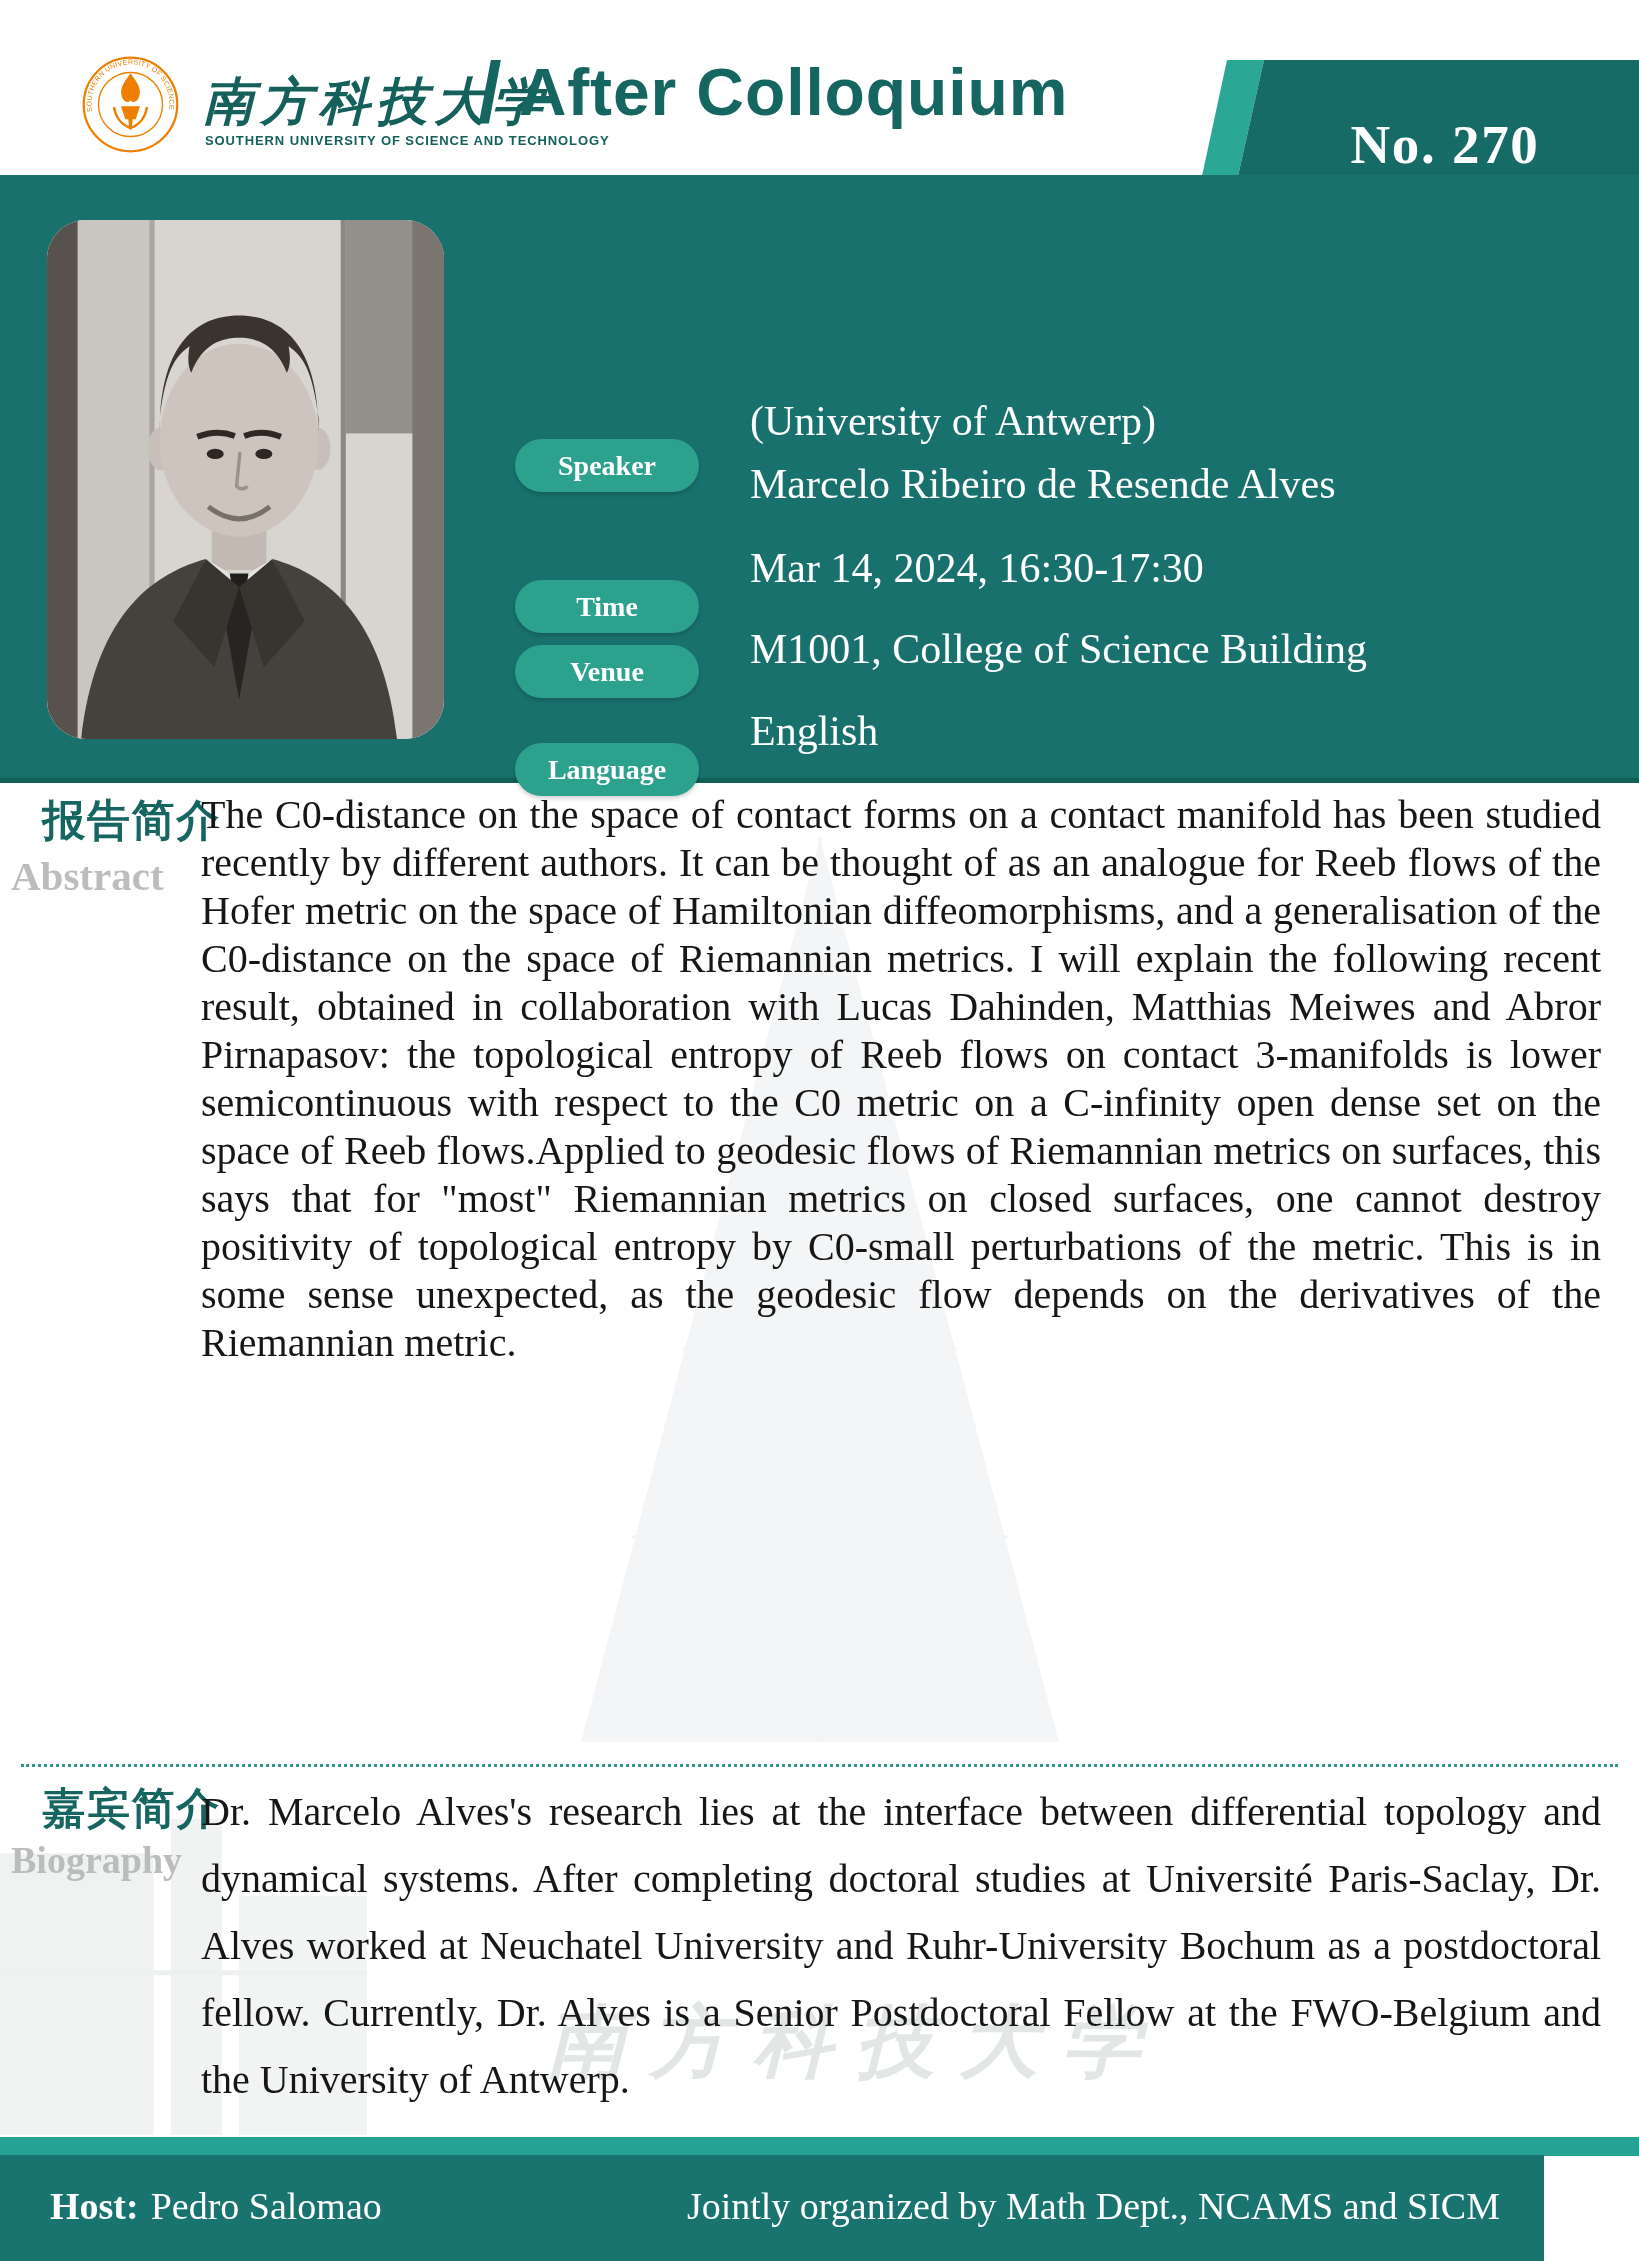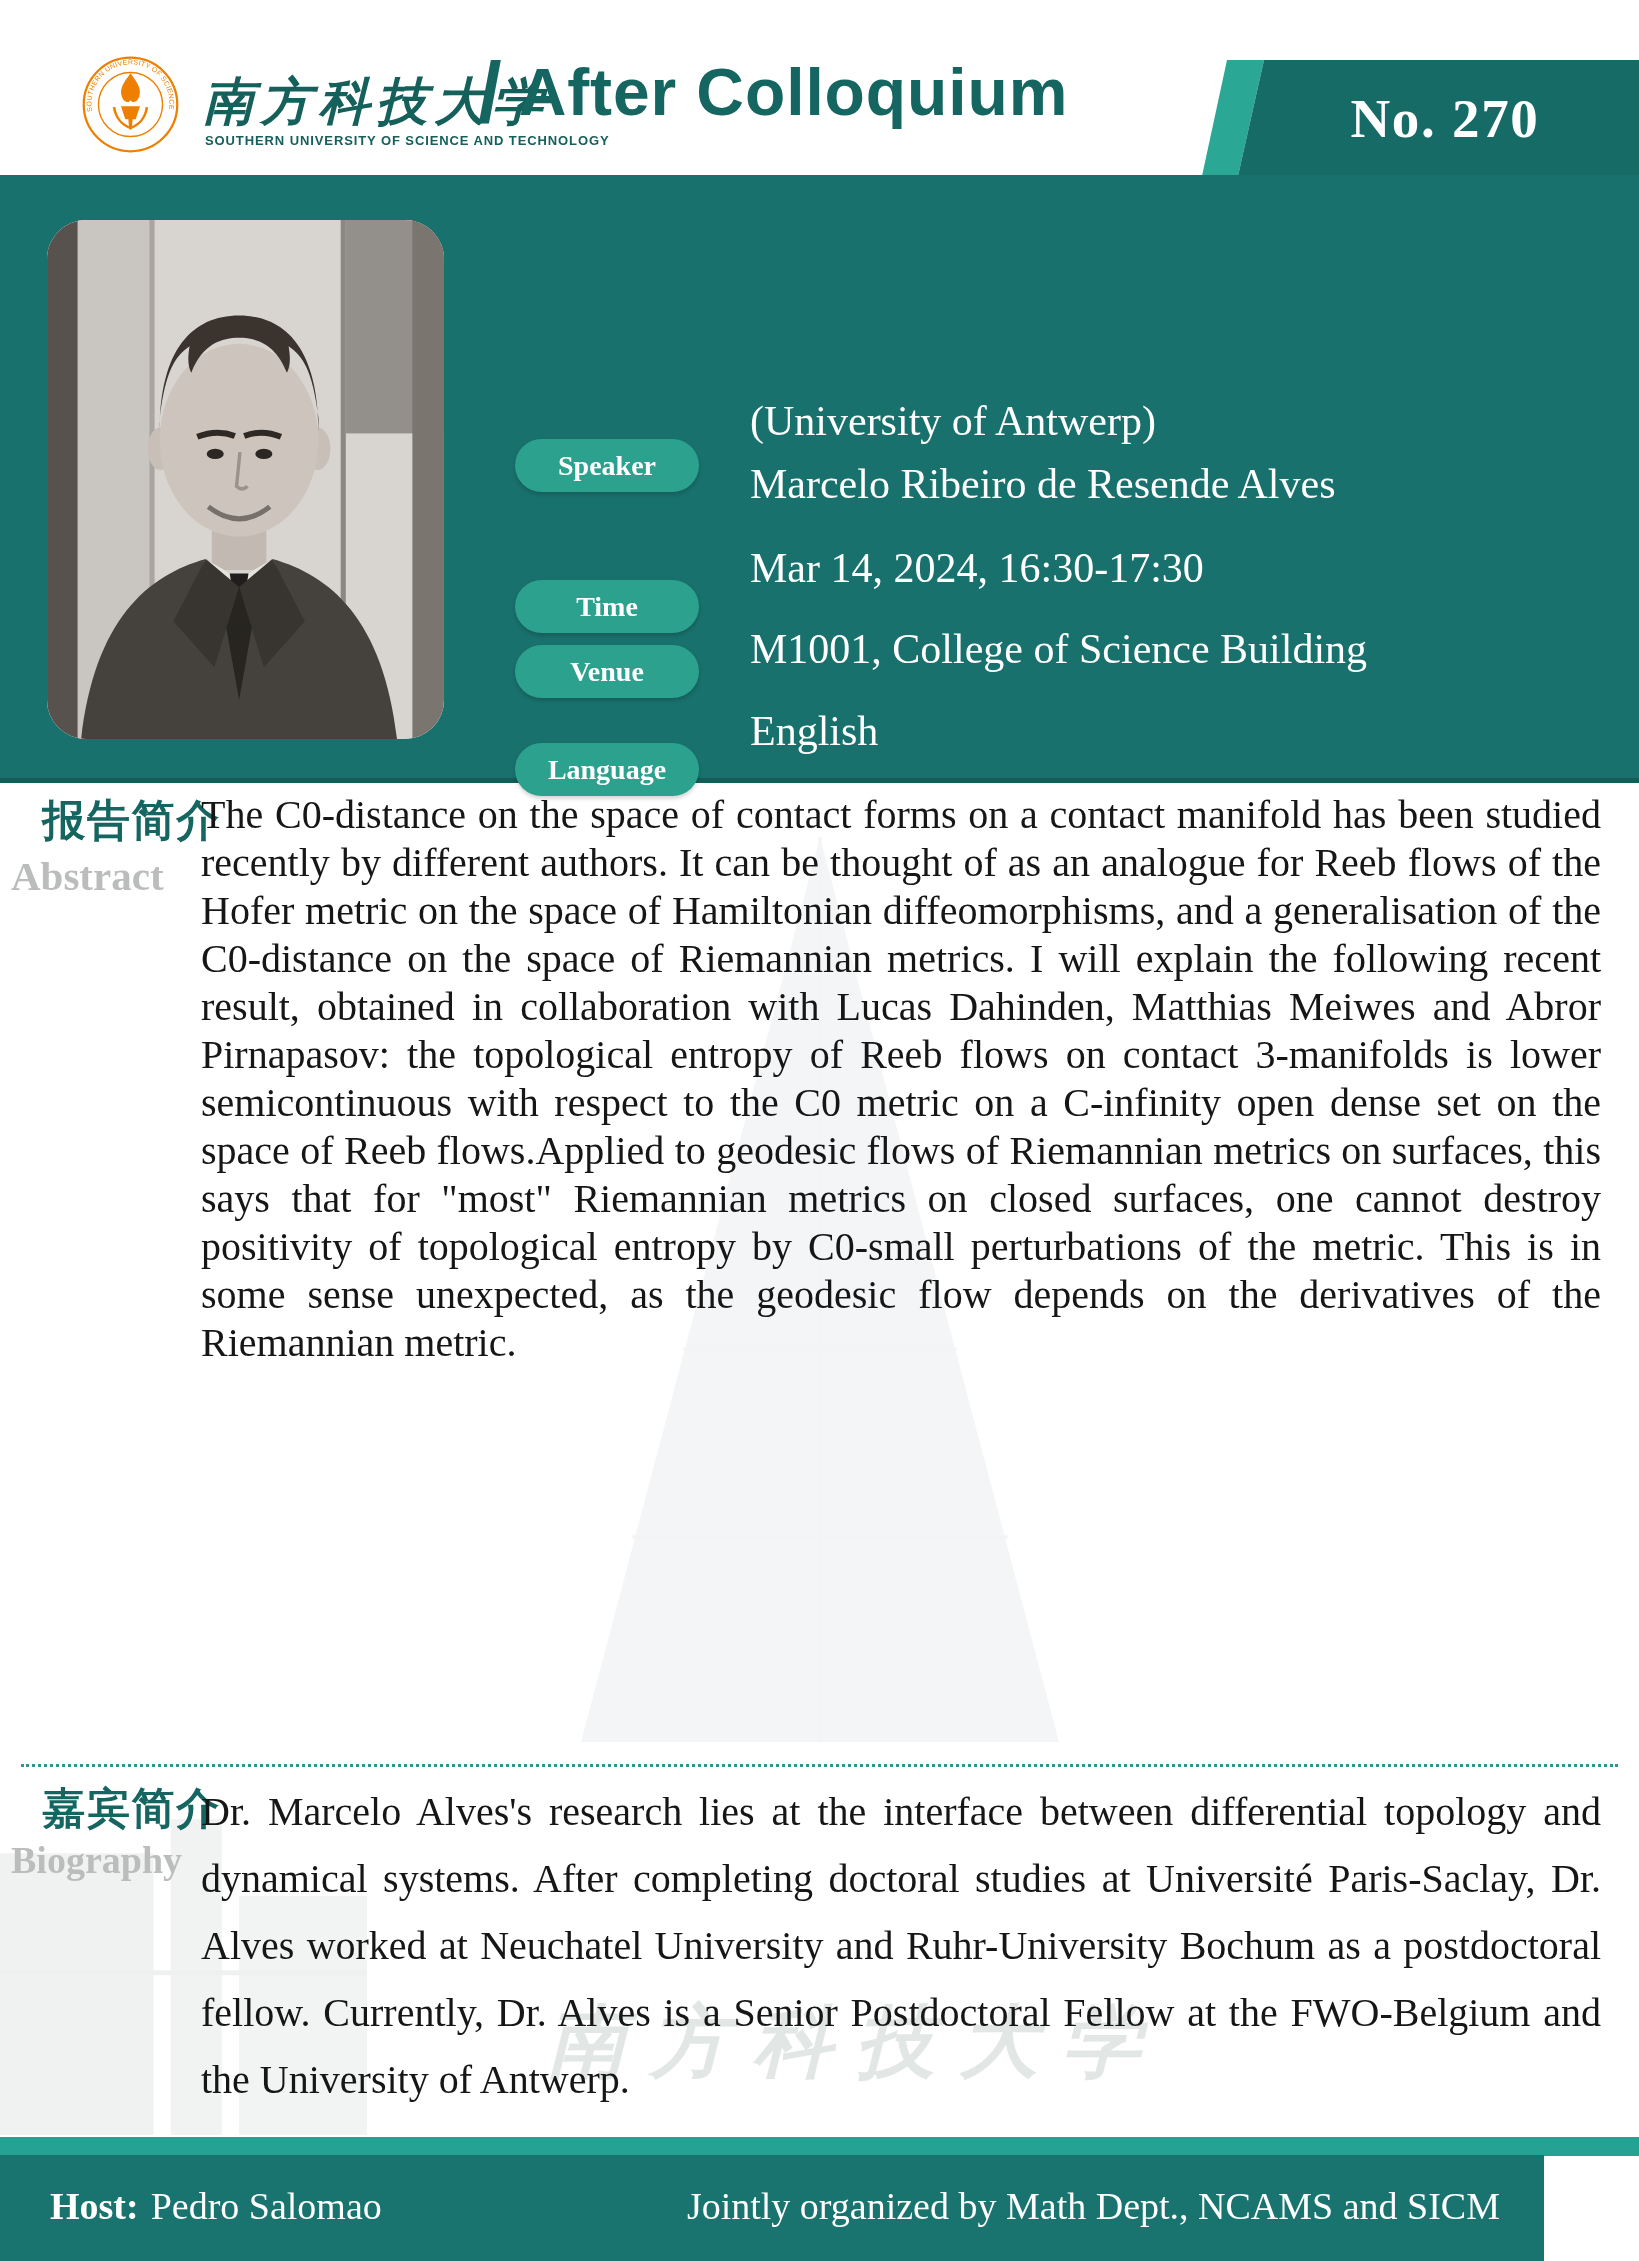--- a/index.html
+++ b/index.html
@@ -15,21 +15,21 @@
   .uni-en{position:absolute;left:205px;top:133px;font-family:"Liberation Sans",sans-serif;
     font-weight:700;font-size:13px;letter-spacing:0.9px;color:#15605b;}
   .series{position:absolute;left:478px;top:41px;height:102px;display:flex;align-items:center;gap:17px;}
   .series .slash{font-family:"Liberation Sans",sans-serif;font-weight:800;font-size:85px;color:#156560;line-height:1;}
   .series .name{font-family:"Liberation Sans",sans-serif;font-weight:800;font-size:66px;color:#156560;letter-spacing:0.9px;}
   .badge{position:absolute;left:1191px;top:60px;width:448px;height:116px;}
   .badge .stripe{position:absolute;inset:0;background:#2aa795;
     clip-path:polygon(36px 0,73px 0,47px 116px,11px 116px);}
   .badge .dark{position:absolute;inset:0;background:#176b67;
     clip-path:polygon(73px 0,448px 0,448px 116px,47px 116px);
-    display:flex;align-items:center;justify-content:center;padding-left:60px;box-sizing:border-box;}
+    display:flex;align-items:flex-end;justify-content:center;padding-left:60px;box-sizing:border-box;}
   .badge .num{color:#fff;font-weight:700;font-size:55px;letter-spacing:1.7px;}
   
   .band{position:absolute;left:0;top:175px;width:1640px;height:603px;background:#19716d;
     border-bottom:5.1px solid #135e59;box-sizing:content-box;}
   .photo{position:absolute;left:47px;top:45px;width:397px;height:519px;border-radius:39px;
     overflow:hidden;background:#cfccc8;}
   .talk-title{position:absolute;left:529px;top:31px;width:1085px;color:#fff;
     font-weight:700;font-size:57px;line-height:84px;text-shadow:0 3.4px 5.1px rgba(0,0,0,.35);}
   .pill{position:absolute;left:515px;width:184px;height:53px;background:#2ba18e;border-radius:29px;
     display:flex;align-items:center;justify-content:center;color:#fff;font-weight:700;font-size:28px;

